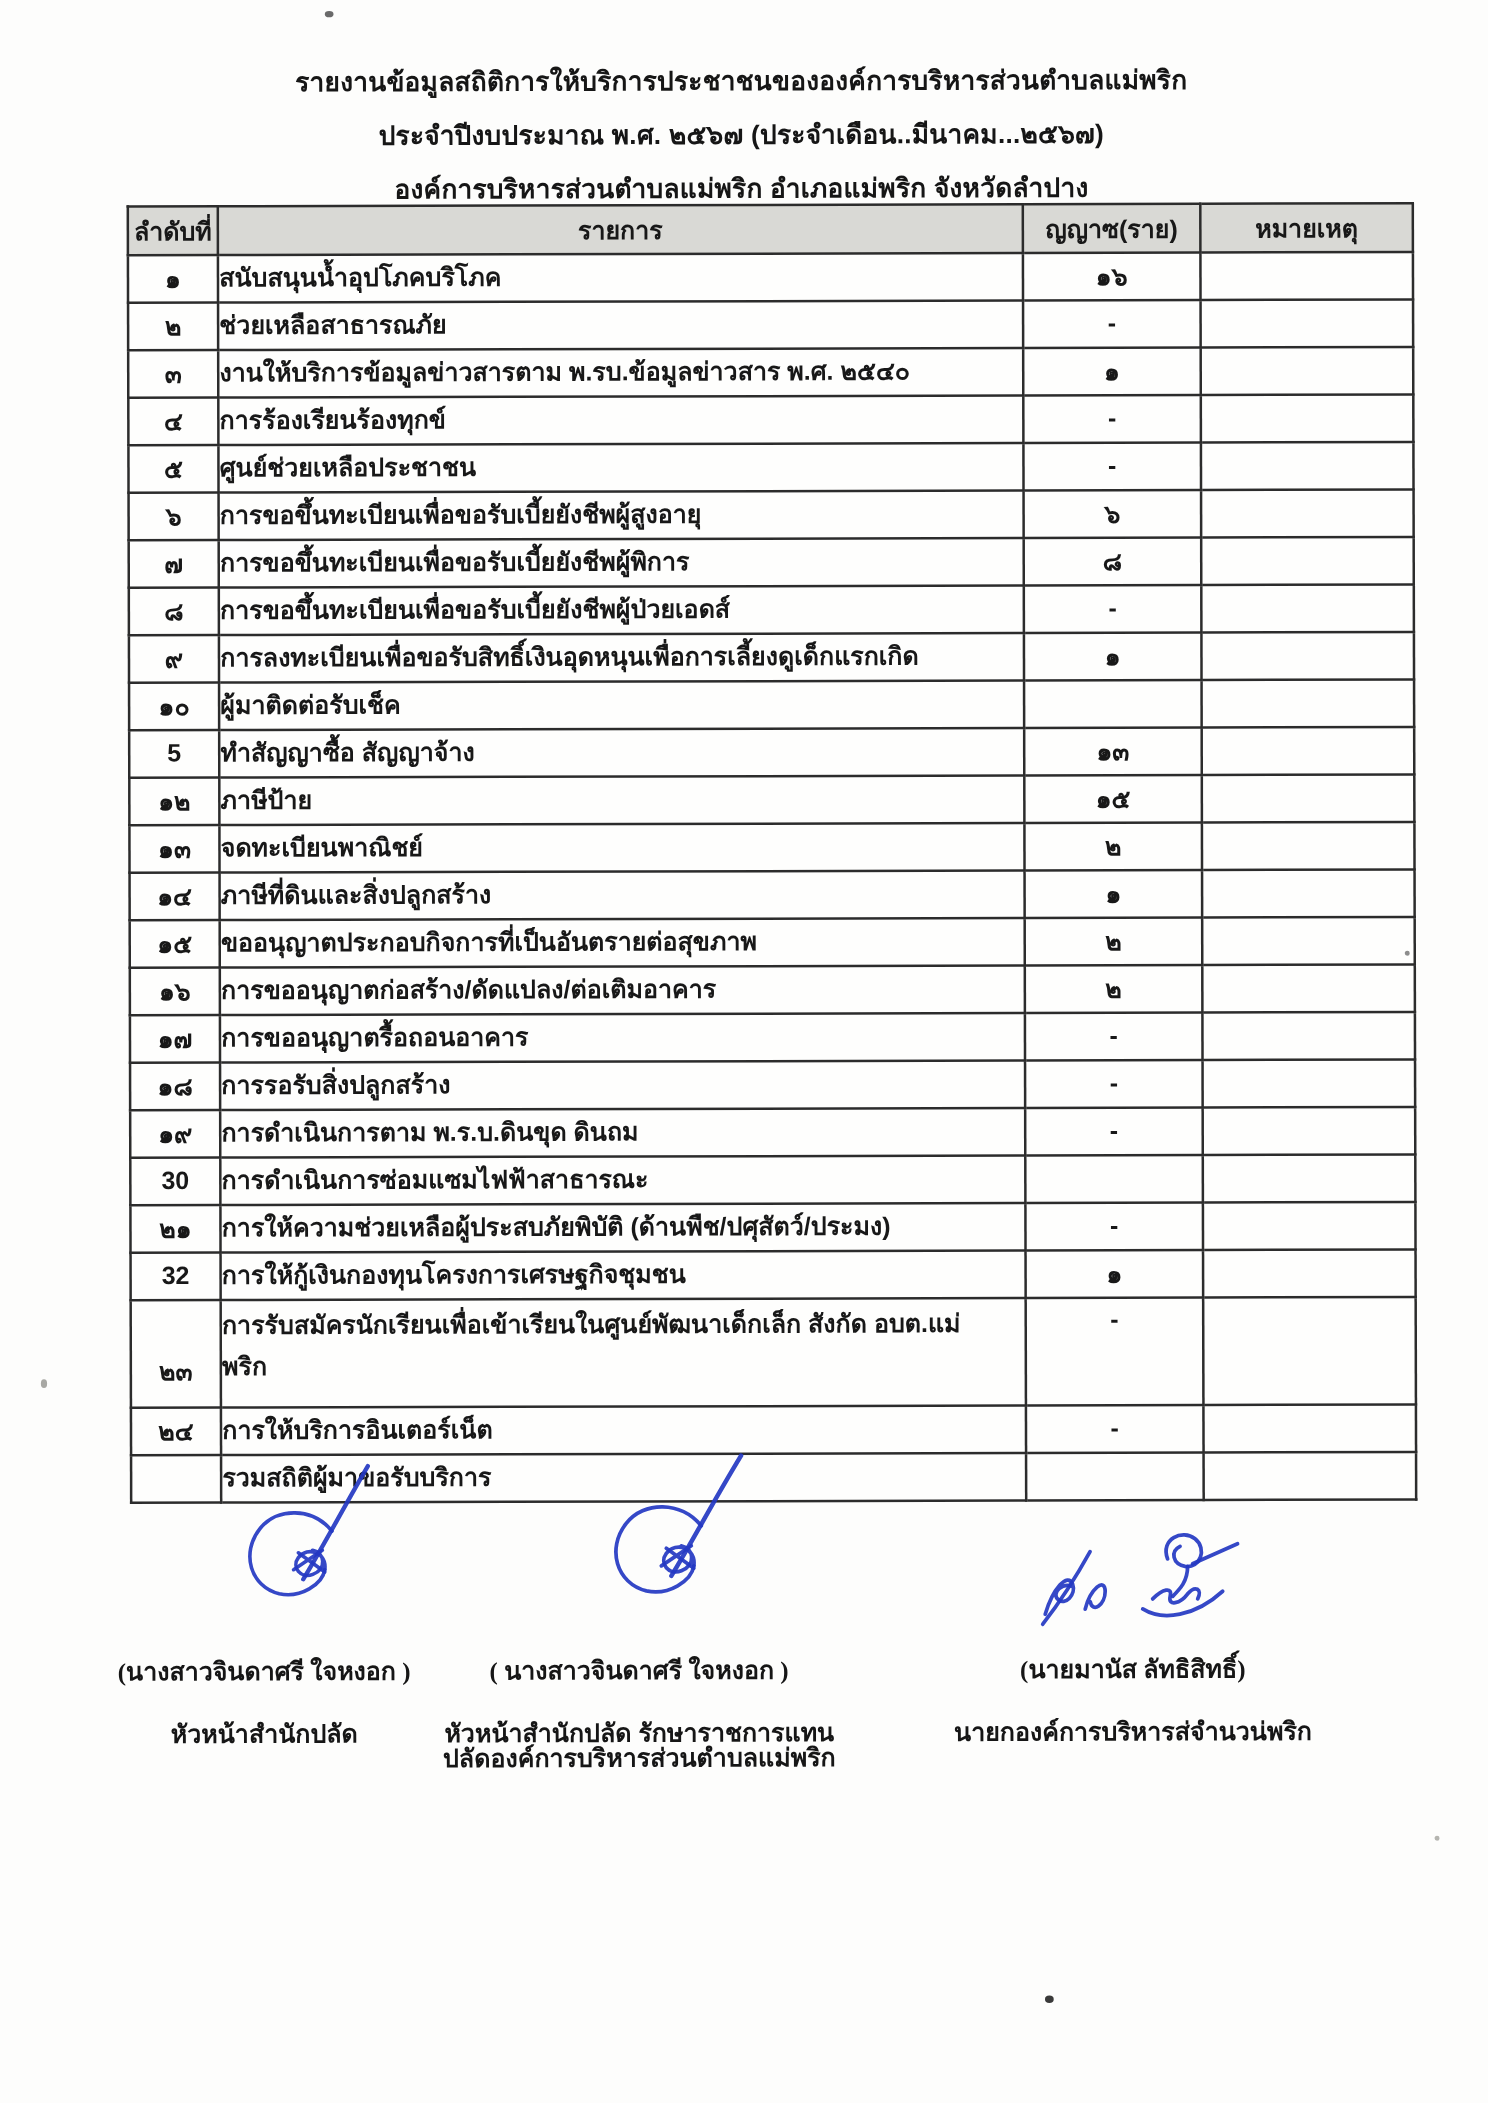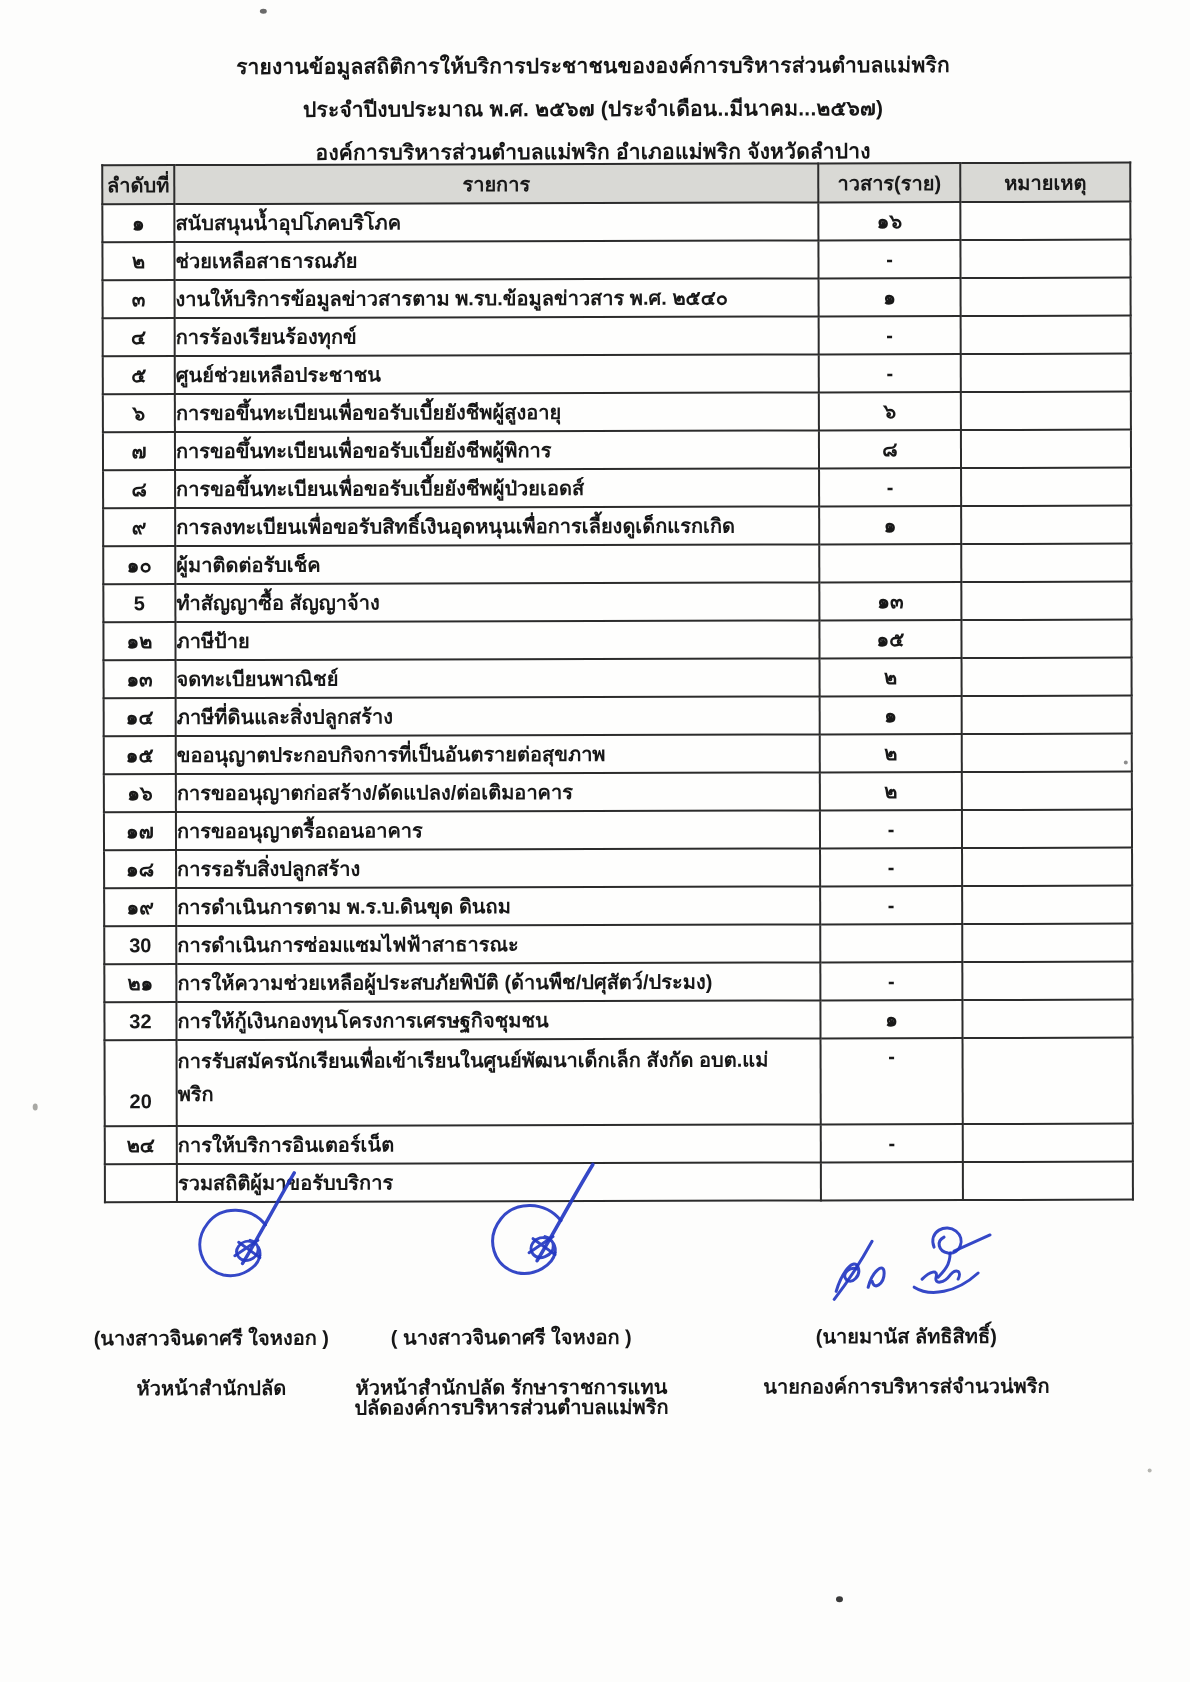--- a/index.html
+++ b/index.html
@@ -38,21 +38,21 @@
   td.no{text-align:center;}
   td.item{text-align:left;padding:2px 10px 2px 13px;white-space:pre-line;line-height:27px;}
   td.count{text-align:center;}
   td.note{background:#fefefd;}
   tr.tall td{height:72px;}
   tr.tall td.no{vertical-align:bottom;padding-bottom:12px;}
   tr.tall td.count{vertical-align:top;padding-top:6px;}
   tr.tall td.item{vertical-align:top;padding-top:4px;line-height:33px;}
   
   .sig-block{position:absolute;text-align:center;font-weight:bold;font-size:20px;}
-  .sig-block .name{position:absolute;left:0;width:100%;top:170px;line-height:35px;}
+  .sig-block .name{position:absolute;left:0;width:100%;top:170px;line-height:35px;font-family:Liberation Serif, serif;}
   .sig-block .role1{position:absolute;left:0;width:100%;top:205px;line-height:35px;margin-top:15px;}
   .sig-block .role2{position:absolute;left:0;width:100%;top:240px;line-height:35px;text-align:center;}
   .sig-svg{position:absolute;}
   .sig-svg path{fill:none;stroke:#2438c2;stroke-width:3;stroke-linecap:round;stroke-linejoin:round;opacity:.92;}
   
   .speck{position:absolute;border-radius:50%;}
 </style>
 </head>
 <body>
 
@@ -68,21 +68,21 @@
     <colgroup>
       <col style="width:72px">
         <col style="width:644px">
         <col style="width:142px">
         <col style="width:170px">
     </colgroup>
     <thead>
       <tr>
         <th>ลำดับที่</th>
         <th>รายการ</th>
-        <th>าวสาร(ราย)</th>
+        <th>ญญาซ(ราย)</th>
         <th>หมายเหตุ</th>
       </tr>
     </thead>
     <tbody>
         <tr>
           <td class="no">๑</td>
           <td class="item">สนับสนุนน้ำอุปโภคบริโภค</td>
           <td class="count">๑๖</td>
           <td class="note"></td>
         </tr>
@@ -206,21 +206,21 @@
           <td class="count">-</td>
           <td class="note"></td>
         </tr>
         <tr>
           <td class="no">32</td>
           <td class="item">การให้กู้เงินกองทุนโครงการเศรษฐกิจชุมชน</td>
           <td class="count">๑</td>
           <td class="note"></td>
         </tr>
         <tr class="tall">
-          <td class="no">20</td>
+          <td class="no">๒๓</td>
           <td class="item">การรับสมัครนักเรียนเพื่อเข้าเรียนในศูนย์พัฒนาเด็กเล็ก สังกัด อบต.แม่
 พริก</td>
           <td class="count">-</td>
           <td class="note"></td>
         </tr>
         <tr>
           <td class="no">๒๔</td>
           <td class="item">การให้บริการอินเตอร์เน็ต</td>
           <td class="count">-</td>
           <td class="note"></td>

